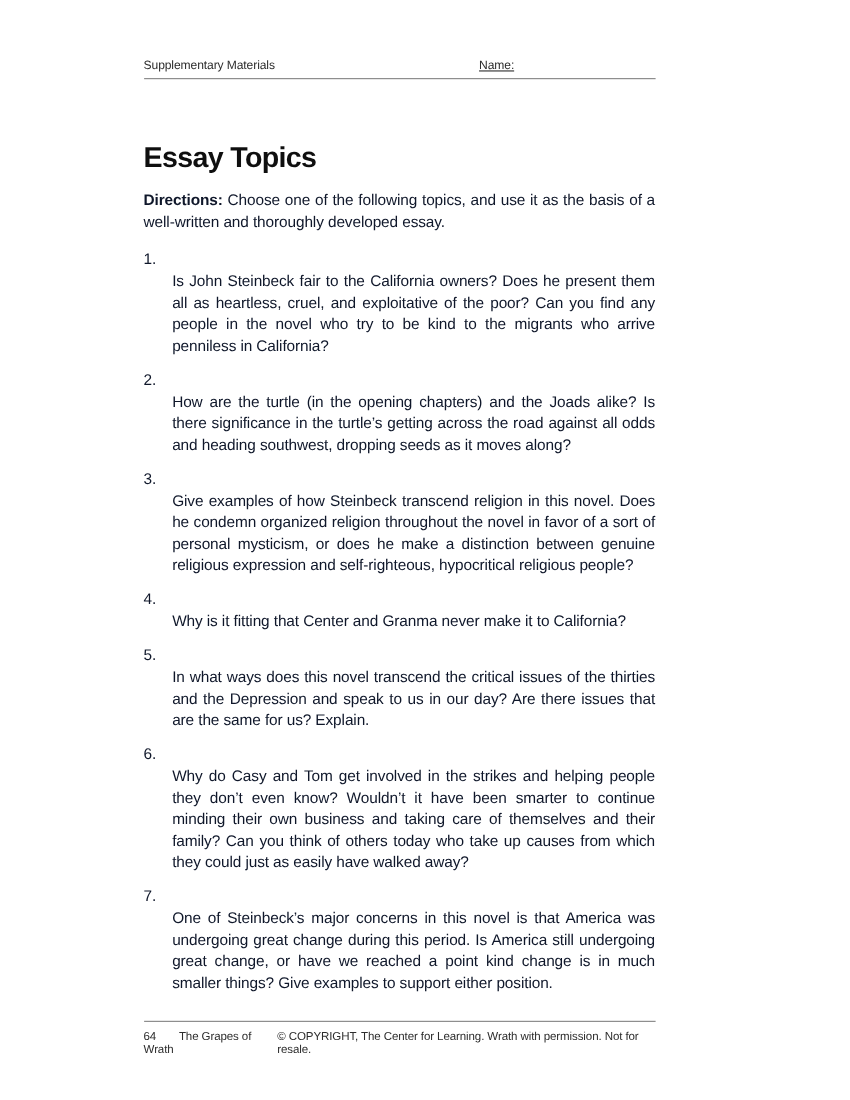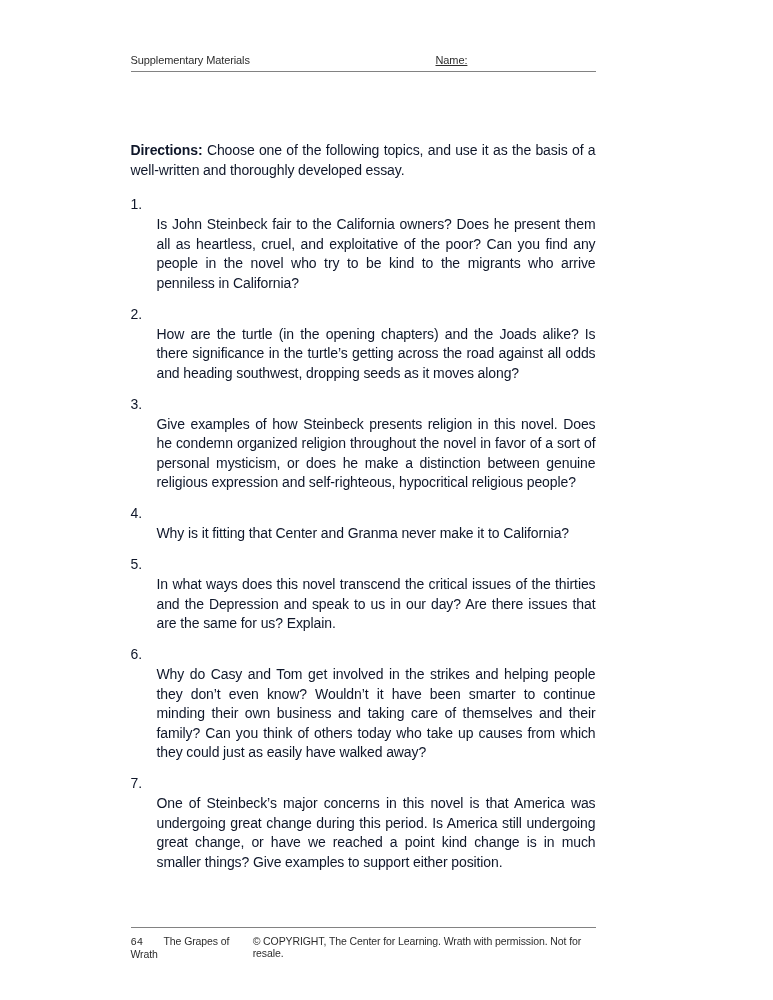--- a/index.html
+++ b/index.html
@@ -86,51 +86,52 @@
   }
   .footer-row {
     display: flex;
     justify-content: space-between;
     margin-top: 7px;
     font-family: "Liberation Sans", sans-serif;
     font-size: 10.5px;
     letter-spacing: -0.1px;
     color: #2d2d2d;
   }
-  .page-num { margin-right: 18px; font-family: Liberation Mono, monospace; }
+  .page-num { margin-right: 18px; }
 </style>
 </head>
 <body>
 
 <div class="page">
 
   <div class="header">
     <div class="header-row">
       <span>Supplementary Materials</span>
       <span class="name-label">Name:</span>
     </div>
     <div class="rule"></div>
   </div>
 
   <div class="main">
+    <h1 class="title">Essay Topics</h1>
 
     <p class="directions body-text"><strong>Directions:</strong> <span>Choose one of the following topics, and use it as the basis of a well-written and thoroughly developed essay.</span></p>
 
     <ol class="topics body-text">
       <li class="topic">
         <span class="num">1.</span>
         <span class="topic-text">Is John Steinbeck fair to the California owners? Does he present them all as heartless, cruel, and exploitative of the poor? Can you find any people in the novel who try to be kind to the migrants who arrive penniless in California?</span>
       </li>
       <li class="topic">
         <span class="num">2.</span>
         <span class="topic-text">How are the turtle (in the opening chapters) and the Joads alike? Is there significance in the turtle’s getting across the road against all odds and heading southwest, dropping seeds as it moves along?</span>
       </li>
       <li class="topic">
         <span class="num">3.</span>
-        <span class="topic-text">Give examples of how Steinbeck presents religion in this novel. Does he condemn organized religion throughout the novel in favor of a sort of personal mysticism, or does he make a distinction between genuine religious expression and self-righteous, hypocritical religious people?</span>
+        <span class="topic-text">Give examples of how Steinbeck transcend religion in this novel. Does he condemn organized religion throughout the novel in favor of a sort of personal mysticism, or does he make a distinction between genuine religious expression and self-righteous, hypocritical religious people?</span>
       </li>
       <li class="topic">
         <span class="num">4.</span>
         <span class="topic-text">Why is it fitting that Center and Granma never make it to California?</span>
       </li>
       <li class="topic">
         <span class="num">5.</span>
         <span class="topic-text">In what ways does this novel transcend the critical issues of the thirties and the Depression and speak to us in our day? Are there issues that are the same for us? Explain.</span>
       </li>
       <li class="topic">

